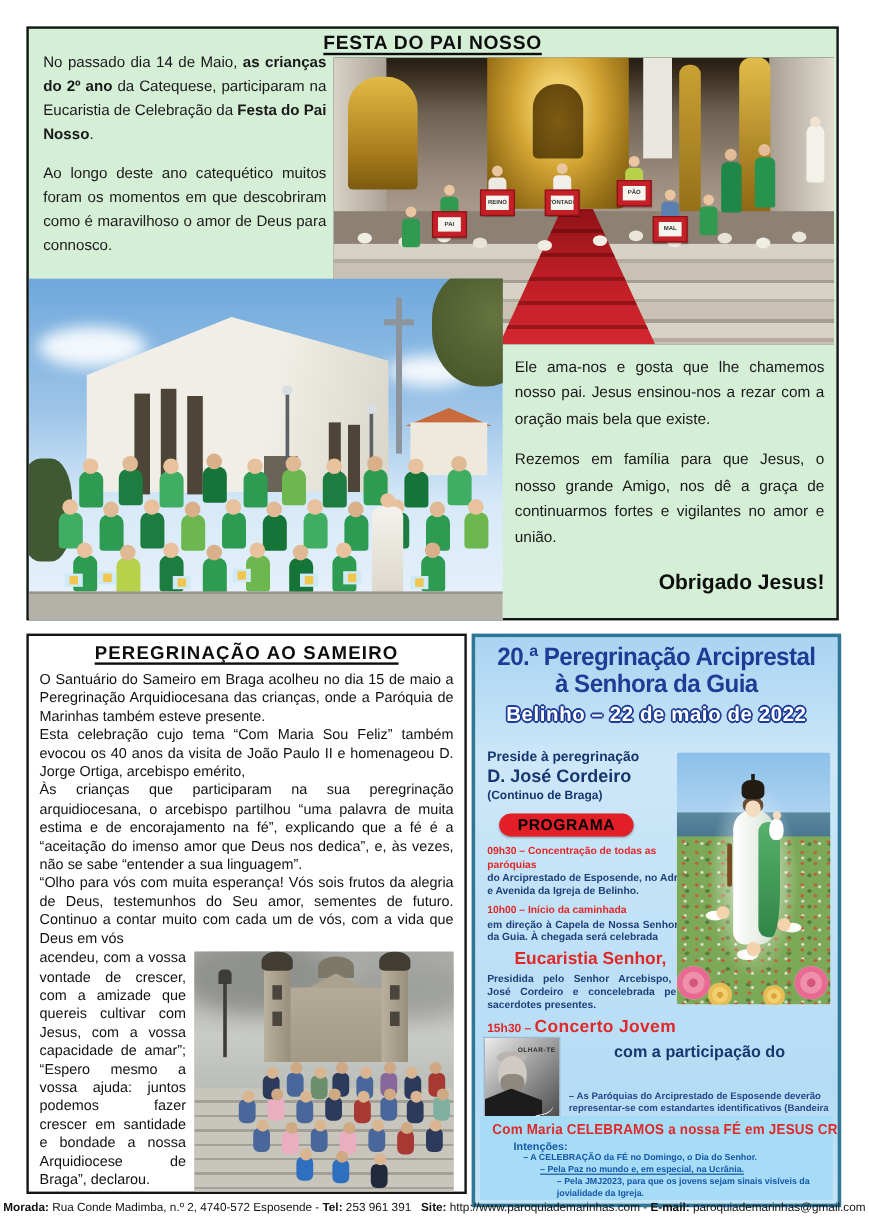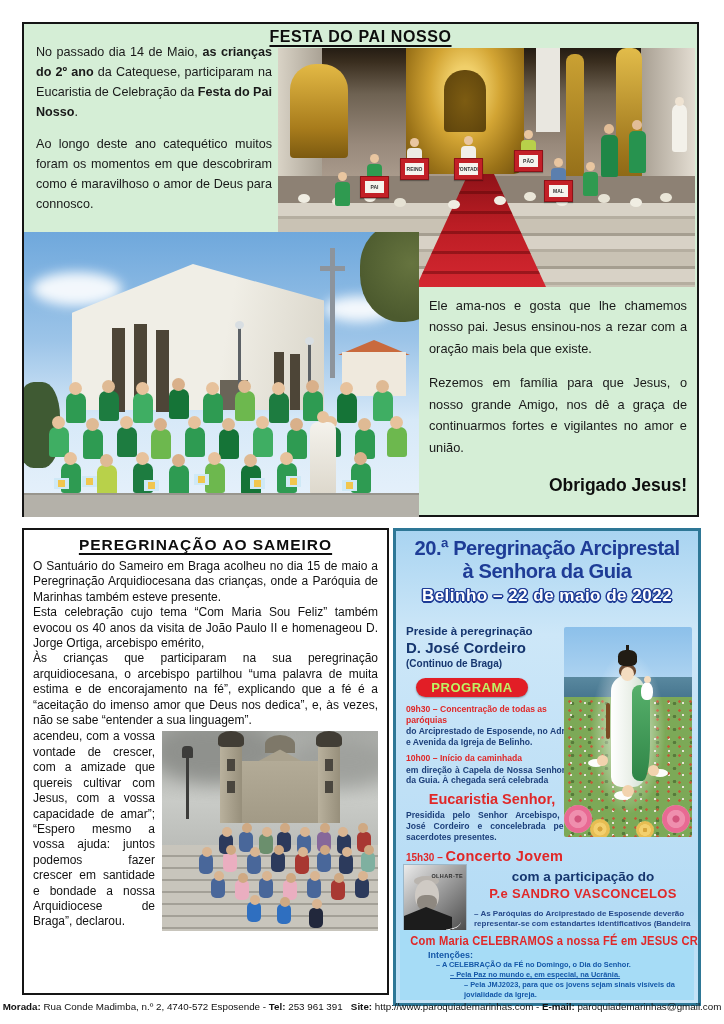--- a/index.html
+++ b/index.html
@@ -101,21 +101,21 @@
   
   .poster{position:absolute;left:393px;top:528px;width:308px;height:478px;box-sizing:border-box;border:3px solid #2e7796;overflow:hidden;
           background:linear-gradient(180deg,#a9d4f1 0,#cde7f8 22%,#bfe0f6 55%,#b5dcf5 80%,#c4e3f7);}
   .poster-title{margin-top:5px;text-align:center;color:#1e3c96;font-weight:bold;font-size:21px;line-height:1.1;letter-spacing:-.5px;transform:scaleX(.96);}
   .poster-subtitle{text-align:center;font-size:17px;font-weight:bold;color:#fff;margin-top:4px;letter-spacing:.5px;
      text-shadow:-1.5px 0 #1e3c96,1.5px 0 #1e3c96,0 -1.5px #1e3c96,0 1.5px #1e3c96,-1px -1px #1e3c96,1px 1px #1e3c96,-1px 1px #1e3c96,1px -1px #1e3c96;}
   .poster-left{position:absolute;left:10px;top:94px;width:164px;}
   .preside{font-size:11.5px;font-weight:bold;color:#16366f;}
   .bishop{font-size:15px;font-weight:bold;color:#16366f;margin-top:2px;}
   .role{font-size:10px;font-weight:bold;color:#16366f;margin-top:2px;}
-  .pill{margin:9px 0 7px 10px;width:112px;height:19px;background:#e21e26;border-radius:11px;color:#bef264;font-weight:bold;font-size:13px;text-align:center;line-height:19px;letter-spacing:.5px;box-shadow:0 1px 2px rgba(0,0,0,.35);}
+  .pill{margin:9px 0 7px 10px;width:112px;height:19px;background:#e21e26;border-radius:11px;color:#000000;font-weight:bold;font-size:13px;text-align:center;line-height:19px;letter-spacing:.5px;box-shadow:0 1px 2px rgba(0,0,0,.35);}
   .sched{margin-top:5px;font-size:8.6px;line-height:1.25;font-weight:bold;}
   .sched .tt{color:#e02828;}
   .sched .dd{color:#1c3f7a;margin-top:1px;text-align:justify;}
   .euc-title{margin-top:5px;width:172px;text-align:center;font-size:14.5px;font-weight:bold;color:#e02828;}
   .euc-detail{margin-top:3px;font-size:8.6px;font-weight:bold;color:#1c3f7a;line-height:1.25;text-align:justify;width:170px;}
   .concerto{margin-top:5px;}
   .concerto .tm{font-size:10px;font-weight:bold;color:#e02828;}
   .concerto .cj{font-size:14.5px;font-weight:bold;color:#e02828;letter-spacing:.3px;}
   .statue-scene{position:absolute;right:6px;top:96px;width:128px;height:210px;overflow:hidden;border-radius:2px;}
   .st-sky{position:absolute;inset:0;background:linear-gradient(180deg,#8cc0ea 0,#b4d7f2 30%,#cfe6f7 45%);}
@@ -289,20 +289,21 @@
     </div>
   </section>
 
   <section class="box sameiro-box">
     <div class="sameiro-title">
       <span>PEREGRINAÇÃO AO SAMEIRO</span>
     </div>
     <p>O Santuário do Sameiro em Braga acolheu no dia 15 de maio a Peregrinação Arquidiocesana das crianças, onde a Paróquia de Marinhas também esteve presente.</p>
     <p>Esta celebração cujo tema “Com Maria Sou Feliz” também evocou os 40 anos da visita de João Paulo II e homenageou D. Jorge Ortiga, arcebispo emérito,</p>
     <p>Às crianças que participaram na sua peregrinação arquidiocesana, o arcebispo partilhou “uma palavra de muita estima e de encorajamento na fé”, explicando que a fé é a “aceitação do imenso amor que Deus nos dedica”, e, às vezes, não se sabe “entender a sua linguagem”.</p>
+    <p>“Olho para vós com muita esperança! Vós sois frutos da alegria de Deus, testemunhos do Seu amor, sementes de futuro. Continuo a contar muito com cada um de vós, com a vida que Deus em vós</p>
     <div class="wrap-row">
       <p class="narrow">acendeu, com a vossa vontade de crescer, com a amizade que quereis cultivar com Jesus, com a vossa capacidade de amar”; “Espero mesmo a vossa ajuda: juntos podemos fazer crescer em santidade e bondade a nossa Arquidiocese de Braga”, declarou.</p>
 
       <div class="sameiro-scene sam-photo">
         <div class="ss-sky"></div>
         <div class="ss-cloud"></div>
         <div class="ss-cloud2"></div>
         <div class="ss-dome"></div>
         <div class="ss-ped"></div>
         <div class="ss-body"></div>
@@ -388,21 +389,20 @@
       <div class="al-bg"></div>
       <div class="al-hair"></div>
       <div class="al-face"></div>
       <div class="al-beard"></div>
       <div class="al-body"></div>
       <div class="al-title">OLHAR-TE</div>
       <div class="al-sig"></div>
     </div>
     <div class="partic-col">
       <div class="partic-intro">com a participação do</div>
-      <div class="partic-name">P.e SANDRO VASCONCELOS</div>
     </div>
     <div class="notes">
       <div>– As Paróquias do Arciprestado de Esposende deverão representar-se com estandartes identificativos (Bandeira de Nossa Senhora).</div>
       <div>– Será proibido o acesso de veículos ao local, excepto a partir das 11h15.</div>
     </div>
 
     <div class="strip">
       <div class="strip-title">Com Maria CELEBRAMOS a nossa FÉ em JESUS CRISTO...</div>
       <div class="int-label">Intenções:</div>
       <div class="ints int-0">– A CELEBRAÇÃO da FÉ no Domingo, o Dia do Senhor.</div>

